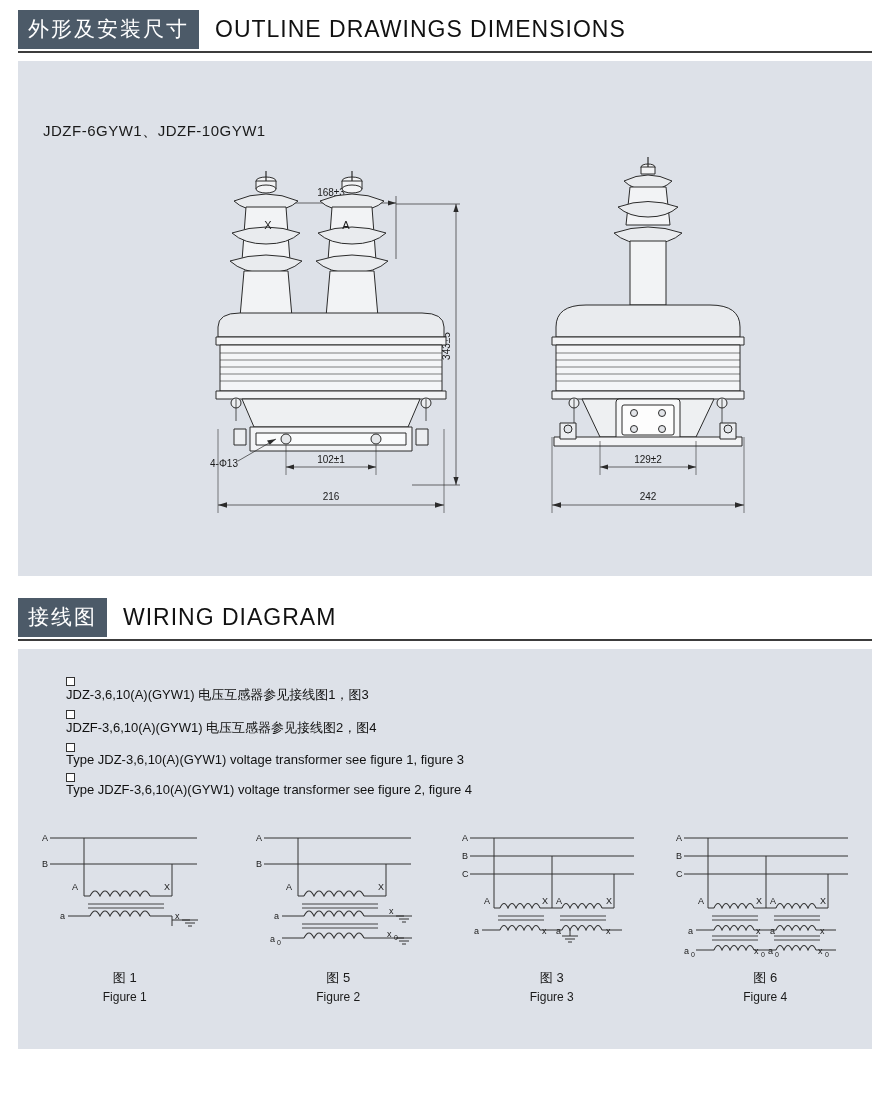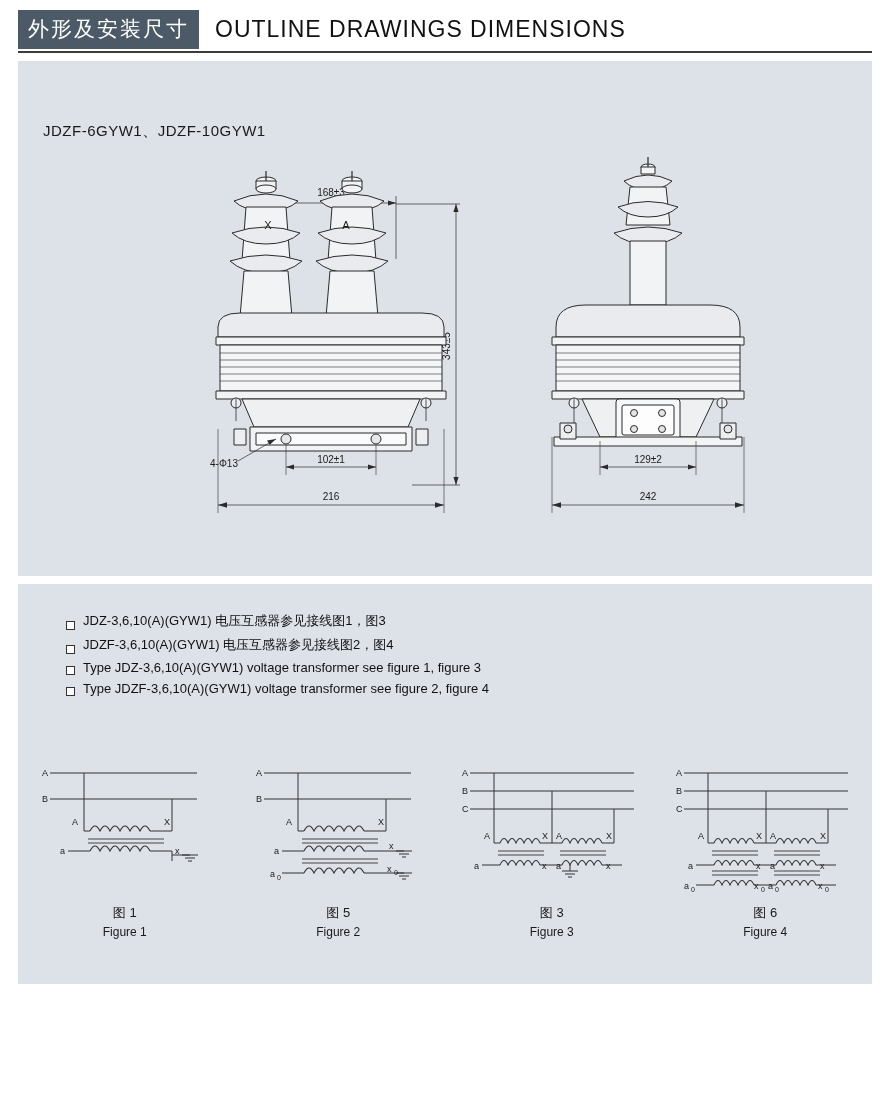--- a/index.html
+++ b/index.html
@@ -79,24 +79,25 @@
     height: 400px;
   }
 
   .notes {
     position: absolute;
     left: 48px;
     top: 28px;
   }
   .note-row {
     display: flex;
-    align-items: flex-end;
+    align-items: flex-start;
     margin-bottom: 6px;
     font-size: 13px;
     color: #111;
+    flex-direction: column;
   }
   .bullet {
     width: 7px;
     height: 7px;
     border: 1px solid #333;
     background: #fff;
     margin-right: 8px;
     flex: 0 0 auto;
   }
 
@@ -280,20 +281,24 @@
           <line x1="206" y1="296" x2="206" y2="372" stroke-width="0.6"></line>
           <line x1="14" y1="364" x2="206" y2="364" stroke-width="0.7"></line>
           <path d="M14 364 l9 -2.8 v5.6 z" fill="#2b2b2b" stroke="none"></path>
           <path d="M206 364 l-9 -2.8 v5.6 z" fill="#2b2b2b" stroke="none"></path>
           <text x="110" y="359" font-size="10" fill="#1a1a1a" text-anchor="middle" font-family="'Liberation Sans',sans-serif" stroke="none">242</text>
         </g>
       </g>
     </svg>
   </div>
 
+  <div id="wiring-header">
+    <span class="cn-tag">接线图</span><span class="en-tag">WIRING  DIAGRAM</span>
+    <div class="head-rule"></div>
+  </div>
 
   <div class="panel" id="wiring-panel">
 
     <div class="notes">
       <div class="note-row">
         <span class="bullet"></span>
         <span>JDZ-3,6,10(A)(GYW1)  电压互感器参见接线图1，图3</span>
       </div>
       <div class="note-row">
         <span class="bullet"></span>

